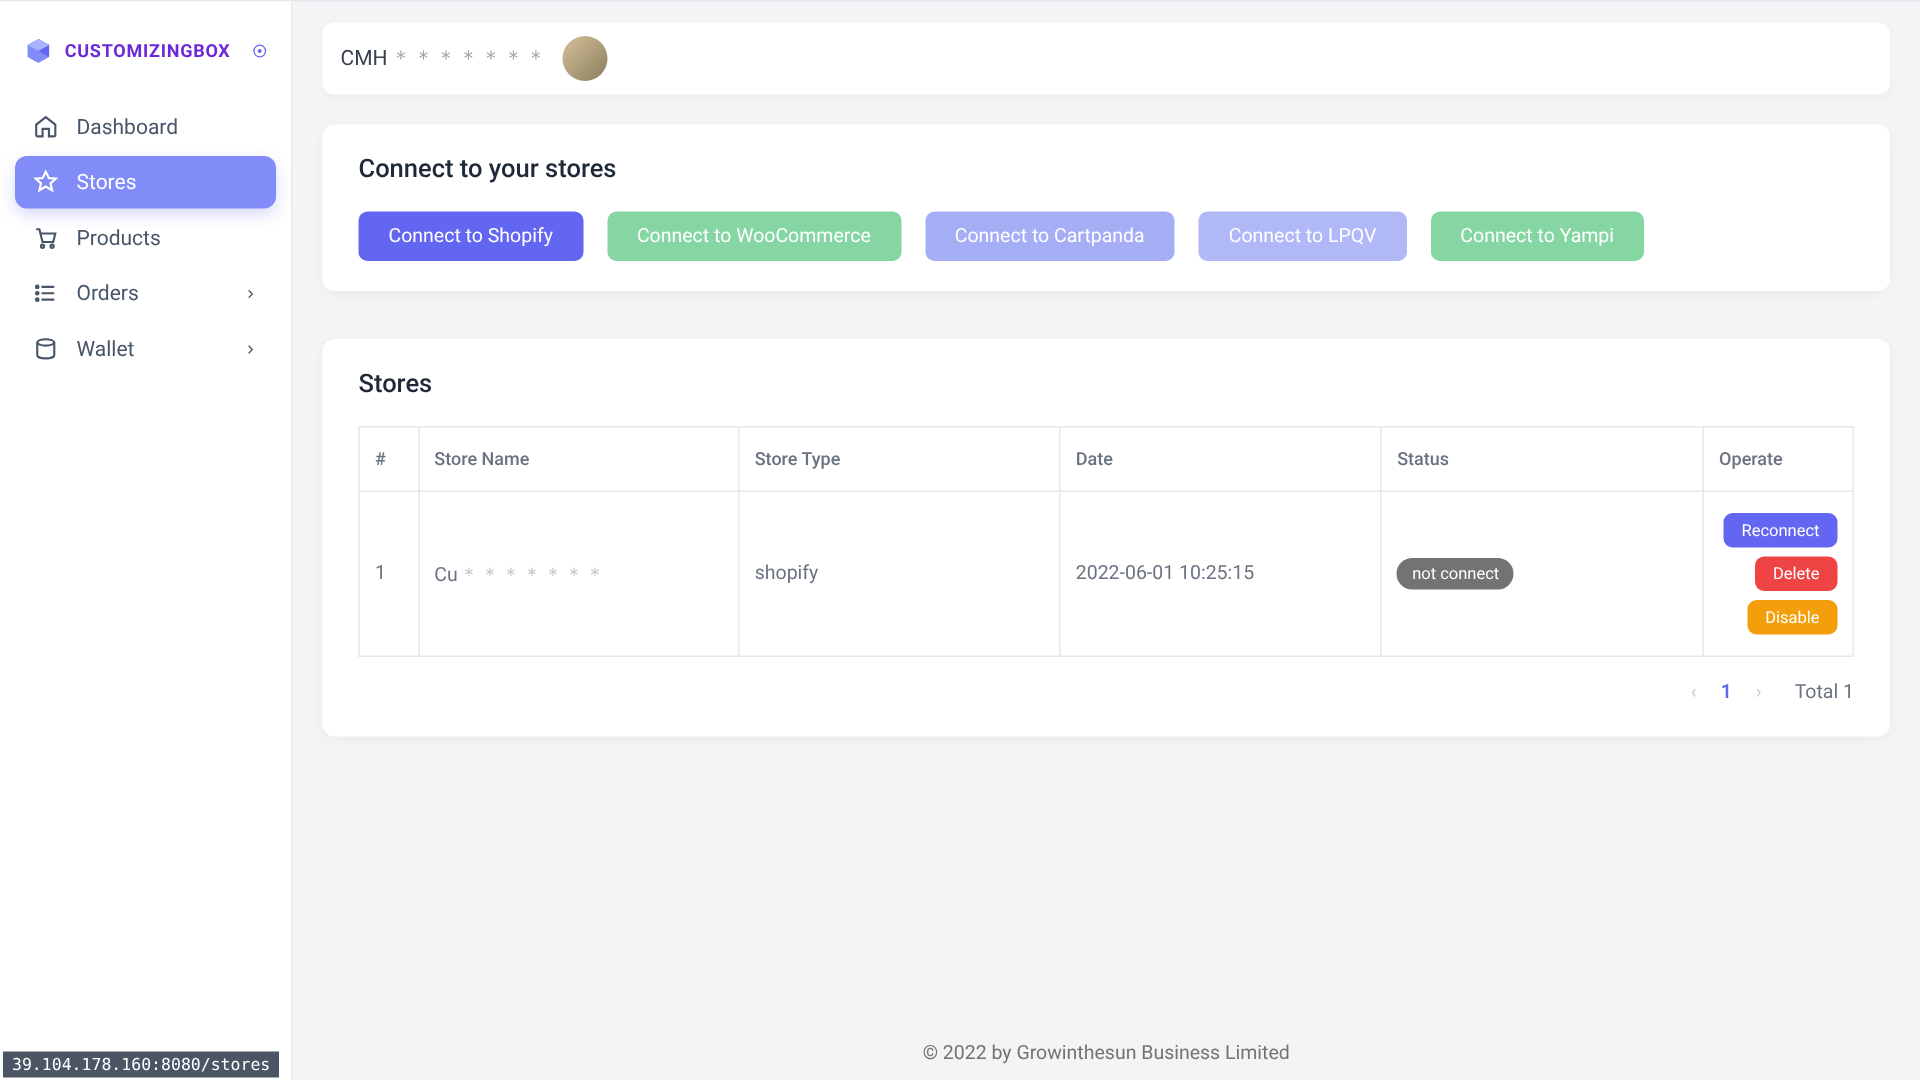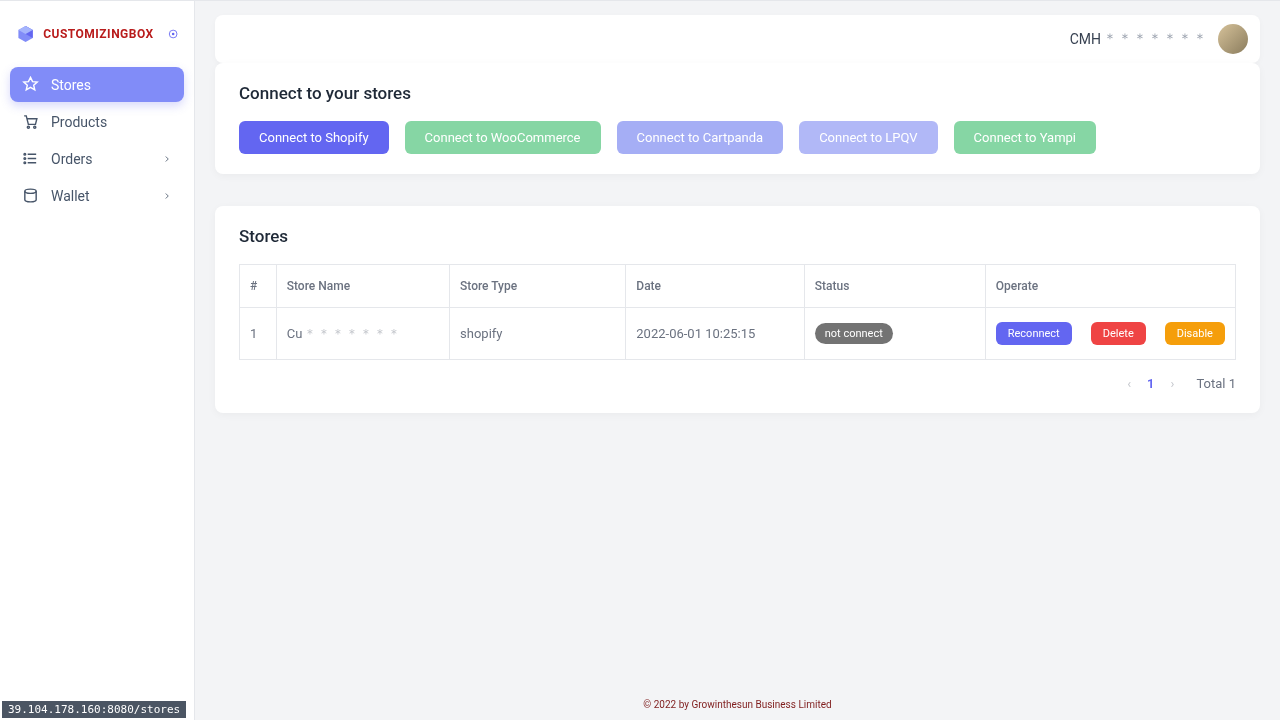--- a/index.html
+++ b/index.html
@@ -1,62 +1,62 @@
 <!DOCTYPE html>
 <html><head>
 <meta charset="utf-8">
 <style>
 * { margin: 0; padding: 0; box-sizing: border-box; font-family: -apple-system, BlinkMacSystemFont, 'Segoe UI', Roboto, sans-serif; }
 body { background: #f3f4f6; color: #374151; }
 .app { display: flex; min-height: 720px; position: relative; border-top: 1px solid #e5e7eb; }
 .sidebar { width: 195px; background: #fff; border-right: 1px solid #e5e7eb; padding-top: 12px; }
 .logo-row { display: flex; align-items: center; padding: 8px 16px 16px; gap: 8px; }
 .logo-cube { width: 26px; height: 26px; }
-.logo-text { color: #b91c1c; font-weight: 700; font-size: 12px; letter-spacing: 0.5px; }
+.logo-text { color: #6d28d9; font-weight: 700; font-size: 12px; letter-spacing: 0.5px; }
 .target-icon { margin-left: 6px; color: #6366f1; }
 .nav { padding: 4px 10px; }
 .nav-item { display: flex; align-items: center; gap: 12px; padding: 9px 12px; border-radius: 8px; color: #475569; font-size: 14px; cursor: pointer; margin-bottom: 2px; }
 .nav-item.active { background: #818cf8; color: #fff; box-shadow: 0 4px 10px rgba(99,102,241,0.25); }
 .nav-item .icon { width: 17px; height: 17px; flex-shrink: 0; }
 .nav-item .chev { margin-left: auto; width: 10px; height: 10px; }
 
 .main { flex: 1; padding: 14px 20px 60px; position: relative; }
-.topbar { background: #fff; border-radius: 8px; height: 48px; display: flex; align-items: center; justify-content: flex-end; padding: 0 12px; box-shadow: 0 2px 6px rgba(0,0,0,0.03); }
+.topbar { background: #fff; border-radius: 8px; height: 48px; display: flex; align-items: center; justify-content: flex-start; padding: 0 12px; box-shadow: 0 2px 6px rgba(0,0,0,0.03); margin-bottom: 20px; }
 .user-name { color: #374151; font-size: 14px; margin-right: 10px; display: flex; align-items: center; }
 .user-name .stars { color: #9ca3af; letter-spacing: 1px; margin-left: 2px; }
 .avatar { width: 30px; height: 30px; border-radius: 50%; background: linear-gradient(135deg,#d6c29a,#8a7c5d); display:inline-block; }
 
 .card { background: #fff; border-radius: 8px; padding: 20px 24px; box-shadow: 0 2px 8px rgba(0,0,0,0.04); margin-bottom: 32px; }
 .card-title { font-size: 17px; color: #1f2937; font-weight: 500; margin-bottom: 18px; }
 
 .btn-row { display: flex; gap: 16px; flex-wrap: wrap; }
 .btn { padding: 9px 20px; border: none; border-radius: 6px; font-size: 13px; color: #fff; cursor: pointer; font-weight: 400; }
 .btn-primary { background: #6366f1; }
 .btn-green { background: #86d6a4; }
 .btn-lavender { background: #a5aef5; }
 .btn-lavender2 { background: #b1b8f7; }
 
 .table { width: 100%; border-collapse: collapse; margin-top: 4px; }
 .table th, .table td { text-align: left; padding: 14px 10px; border: 1px solid #e5e7eb; font-size: 13px; color: #6b7280; }
 .table th { font-weight: 500; background: #fff; color: #6b7280; font-size: 12px;}
 .table td { color: #6b7280; }
 .td-name .stars { color: #c0c3c9; letter-spacing: 1px; margin-left: 1px;}
 .badge { background: #737373; color: #fff; font-size: 11px; padding: 4px 10px; border-radius: 12px; display: inline-block; }
-.op-btns { display: flex; flex-direction: row; gap: 19px; align-items: center;}
+.op-btns { display: flex; flex-direction: column; gap: 6px; align-items: flex-end;}
 .op-btn { border: none; padding: 5px 12px; border-radius: 6px; font-size: 11px; color: #fff; cursor: pointer; }
 .op-reconnect { background: #6366f1; }
 .op-delete { background: #ef4444; }
 .op-disable { background: #f59e0b; }
 
 .pagination { display: flex; align-items: center; justify-content: flex-end; gap: 12px; margin-top: 14px; font-size: 13px; color: #6b7280; }
 .pagination .page-num { color: #6366f1; font-weight: 600; }
 .pagination .arrow { color: #c4c7cc; cursor: pointer; padding: 2px 4px;}
 .pagination .total { margin-left: 6px; }
 
-.footer { position: absolute; bottom: 10px; left: 0; right: 0; text-align: center; font-size: 10px; color: #7f1d1d; }
+.footer { position: absolute; bottom: 10px; left: 0; right: 0; text-align: center; font-size: 13px; color: #737373; }
 
 .status-url { position: fixed; left: 2px; bottom: 2px; background: #4b5563; color: #fff; font-size: 11px; padding: 2px 6px; font-family: monospace; }
 </style>
 </head>
 <body>
 
 <div class="app">
   <aside class="sidebar">
     <div class="logo-row">
       <svg class="logo-cube" viewBox="0 0 24 24">
@@ -64,20 +64,26 @@
           <path fill="#6366f1" d="M12 2v10l9 5V7z"></path>
           <path fill="#a5b4fc" d="M12 12 3 7l9-5 9 5z"></path>
         </svg>
       <span class="logo-text">CUSTOMIZINGBOX</span>
       <svg class="target-icon" width="14" height="14" viewBox="0 0 24 24">
           <circle cx="12" cy="12" r="9" fill="none" stroke="#6366f1" stroke-width="2"></circle>
           <circle cx="12" cy="12" r="3" fill="#6366f1"></circle>
         </svg>
     </div>
     <nav class="nav">
+      <div class="nav-item">
+        <svg class="icon" viewBox="0 0 24 24" fill="none" stroke="currentColor" stroke-width="2">
+            <path d="M3 10 12 3l9 7v10a1 1 0 0 1-1 1h-5v-7h-6v7H4a1 1 0 0 1-1-1z"></path>
+          </svg>
+        <span>Dashboard</span>
+      </div>
       <div class="nav-item active">
         <svg class="icon" viewBox="0 0 24 24" fill="none" stroke="currentColor" stroke-width="2">
             <path d="m12 2 2.9 6 6.6.6-5 4.5 1.5 6.4L12 16l-6 3.5 1.5-6.4-5-4.5 6.6-.6z"></path>
           </svg>
         <span>Stores</span>
       </div>
       <div class="nav-item">
         <svg class="icon" viewBox="0 0 24 24" fill="none" stroke="currentColor" stroke-width="2">
             <circle cx="9" cy="20" r="1.5"></circle>
             <circle cx="18" cy="20" r="1.5"></circle>

